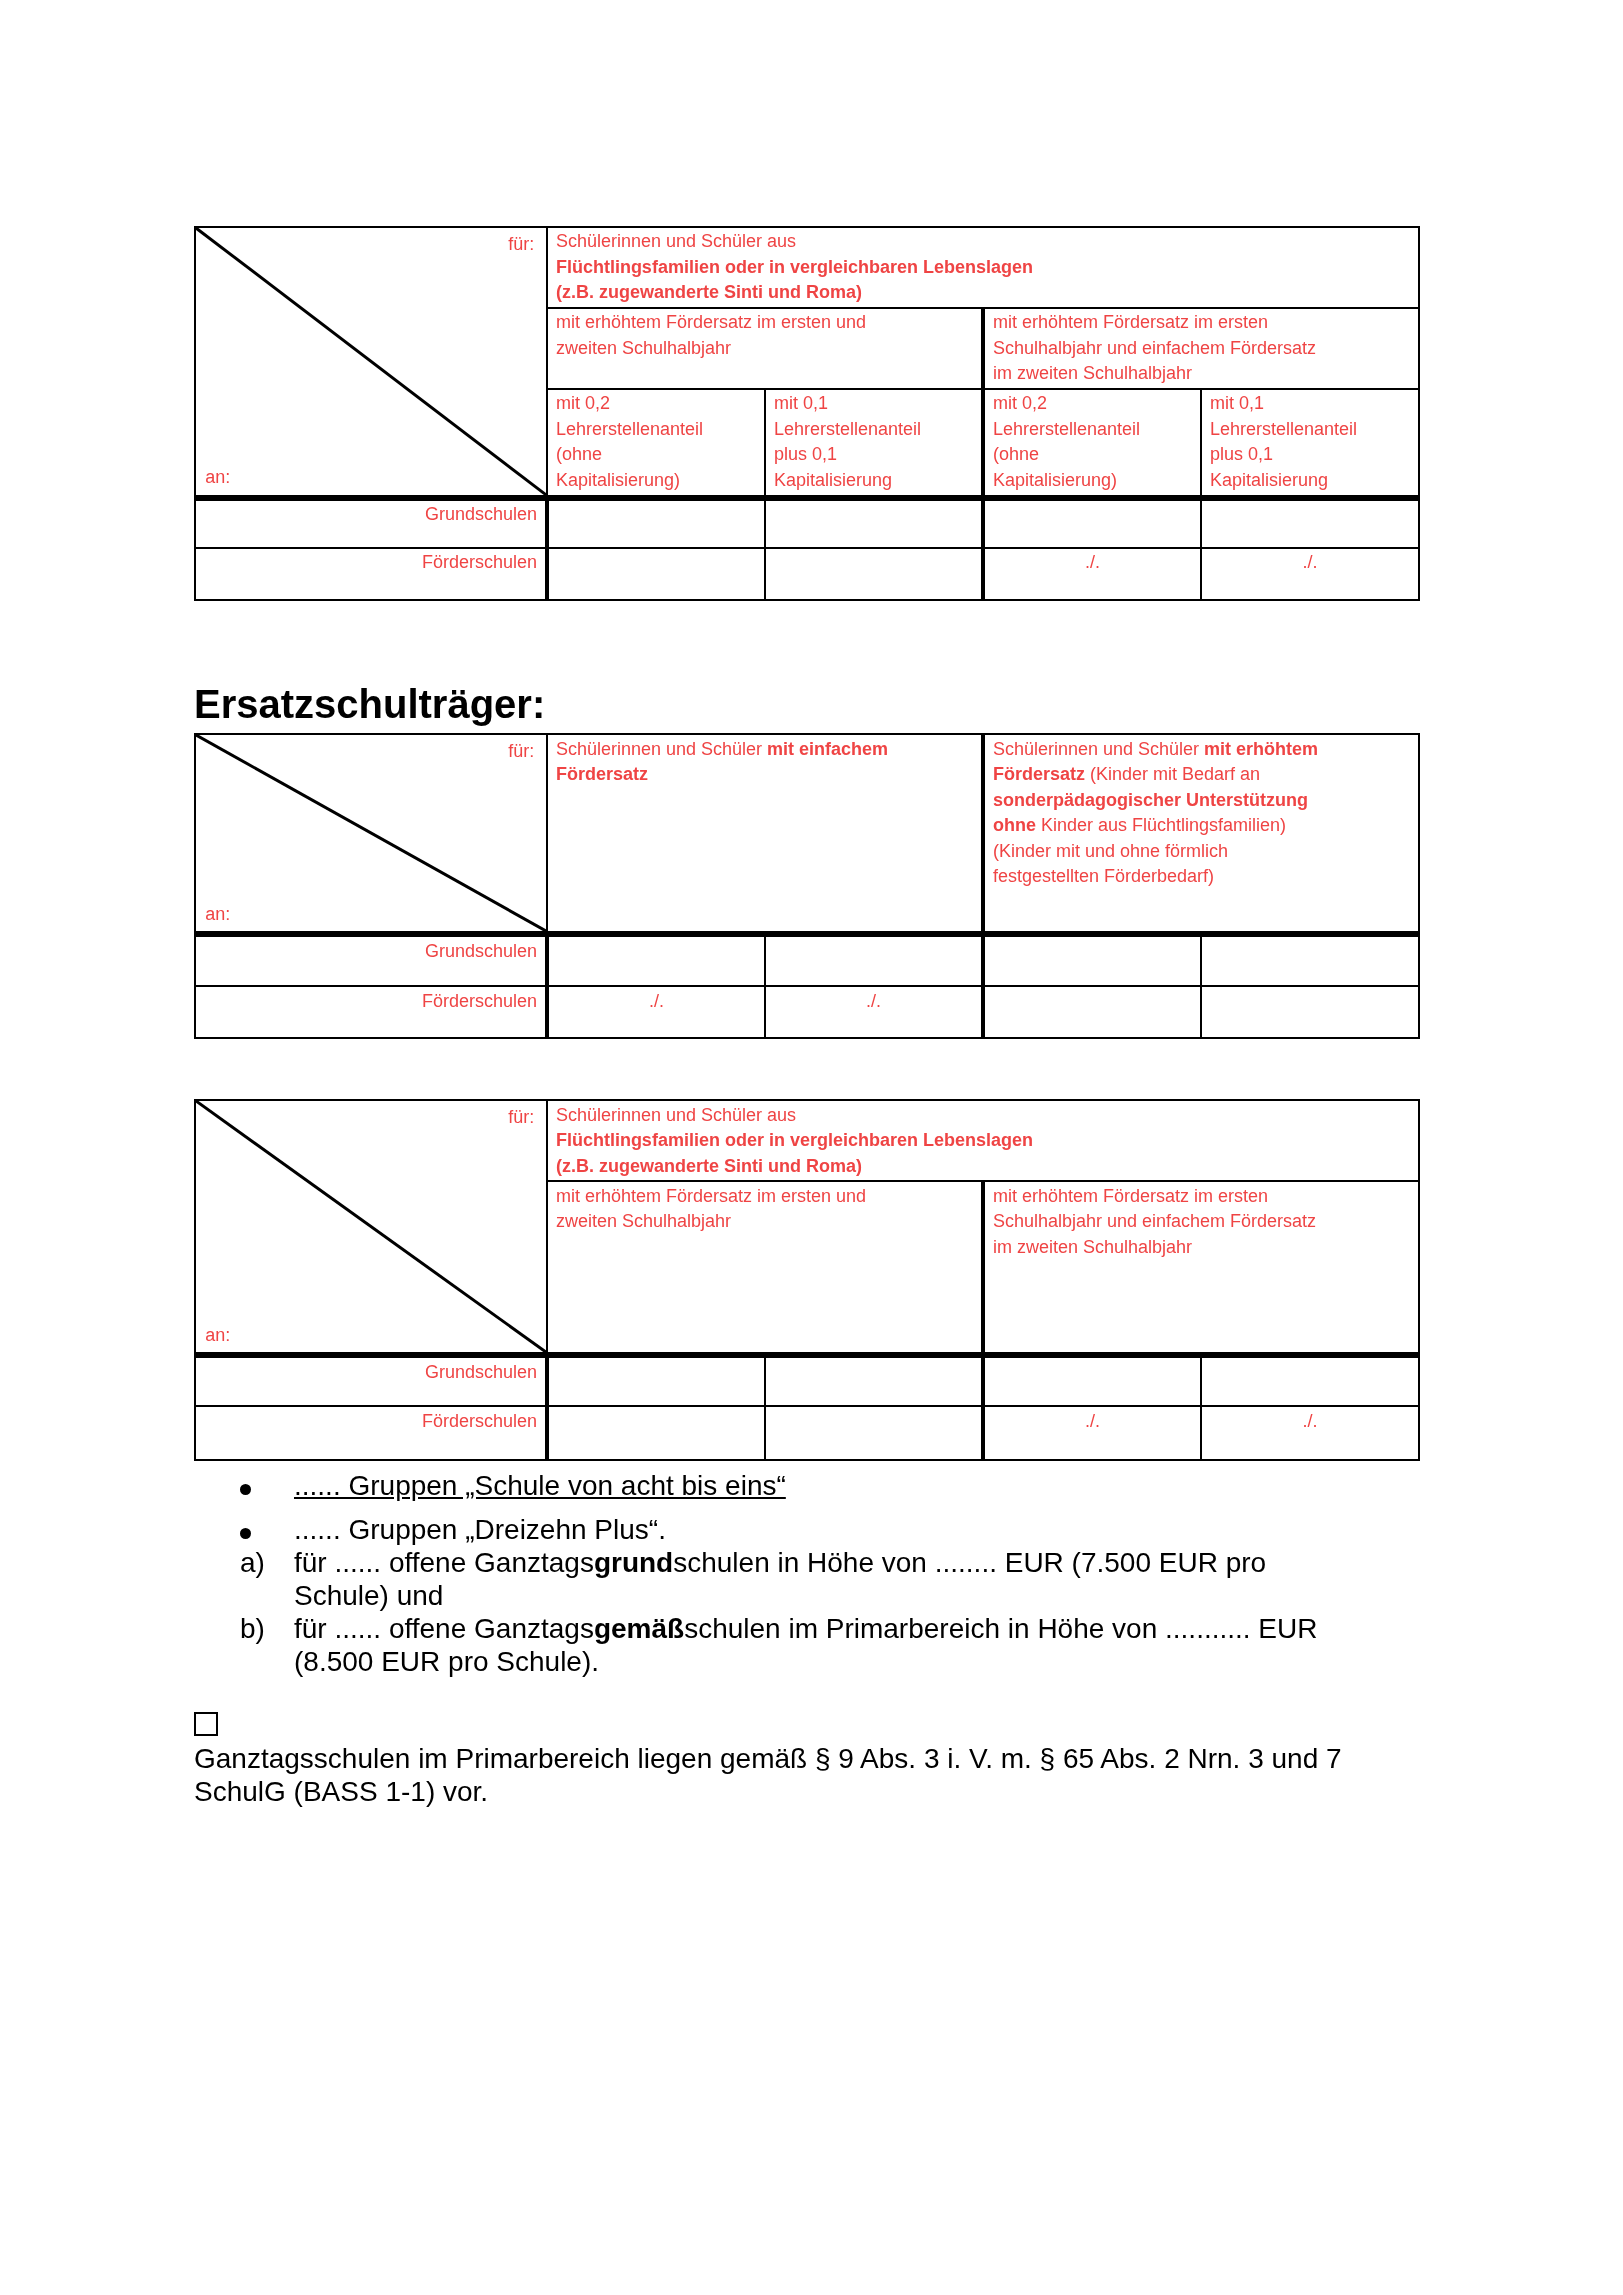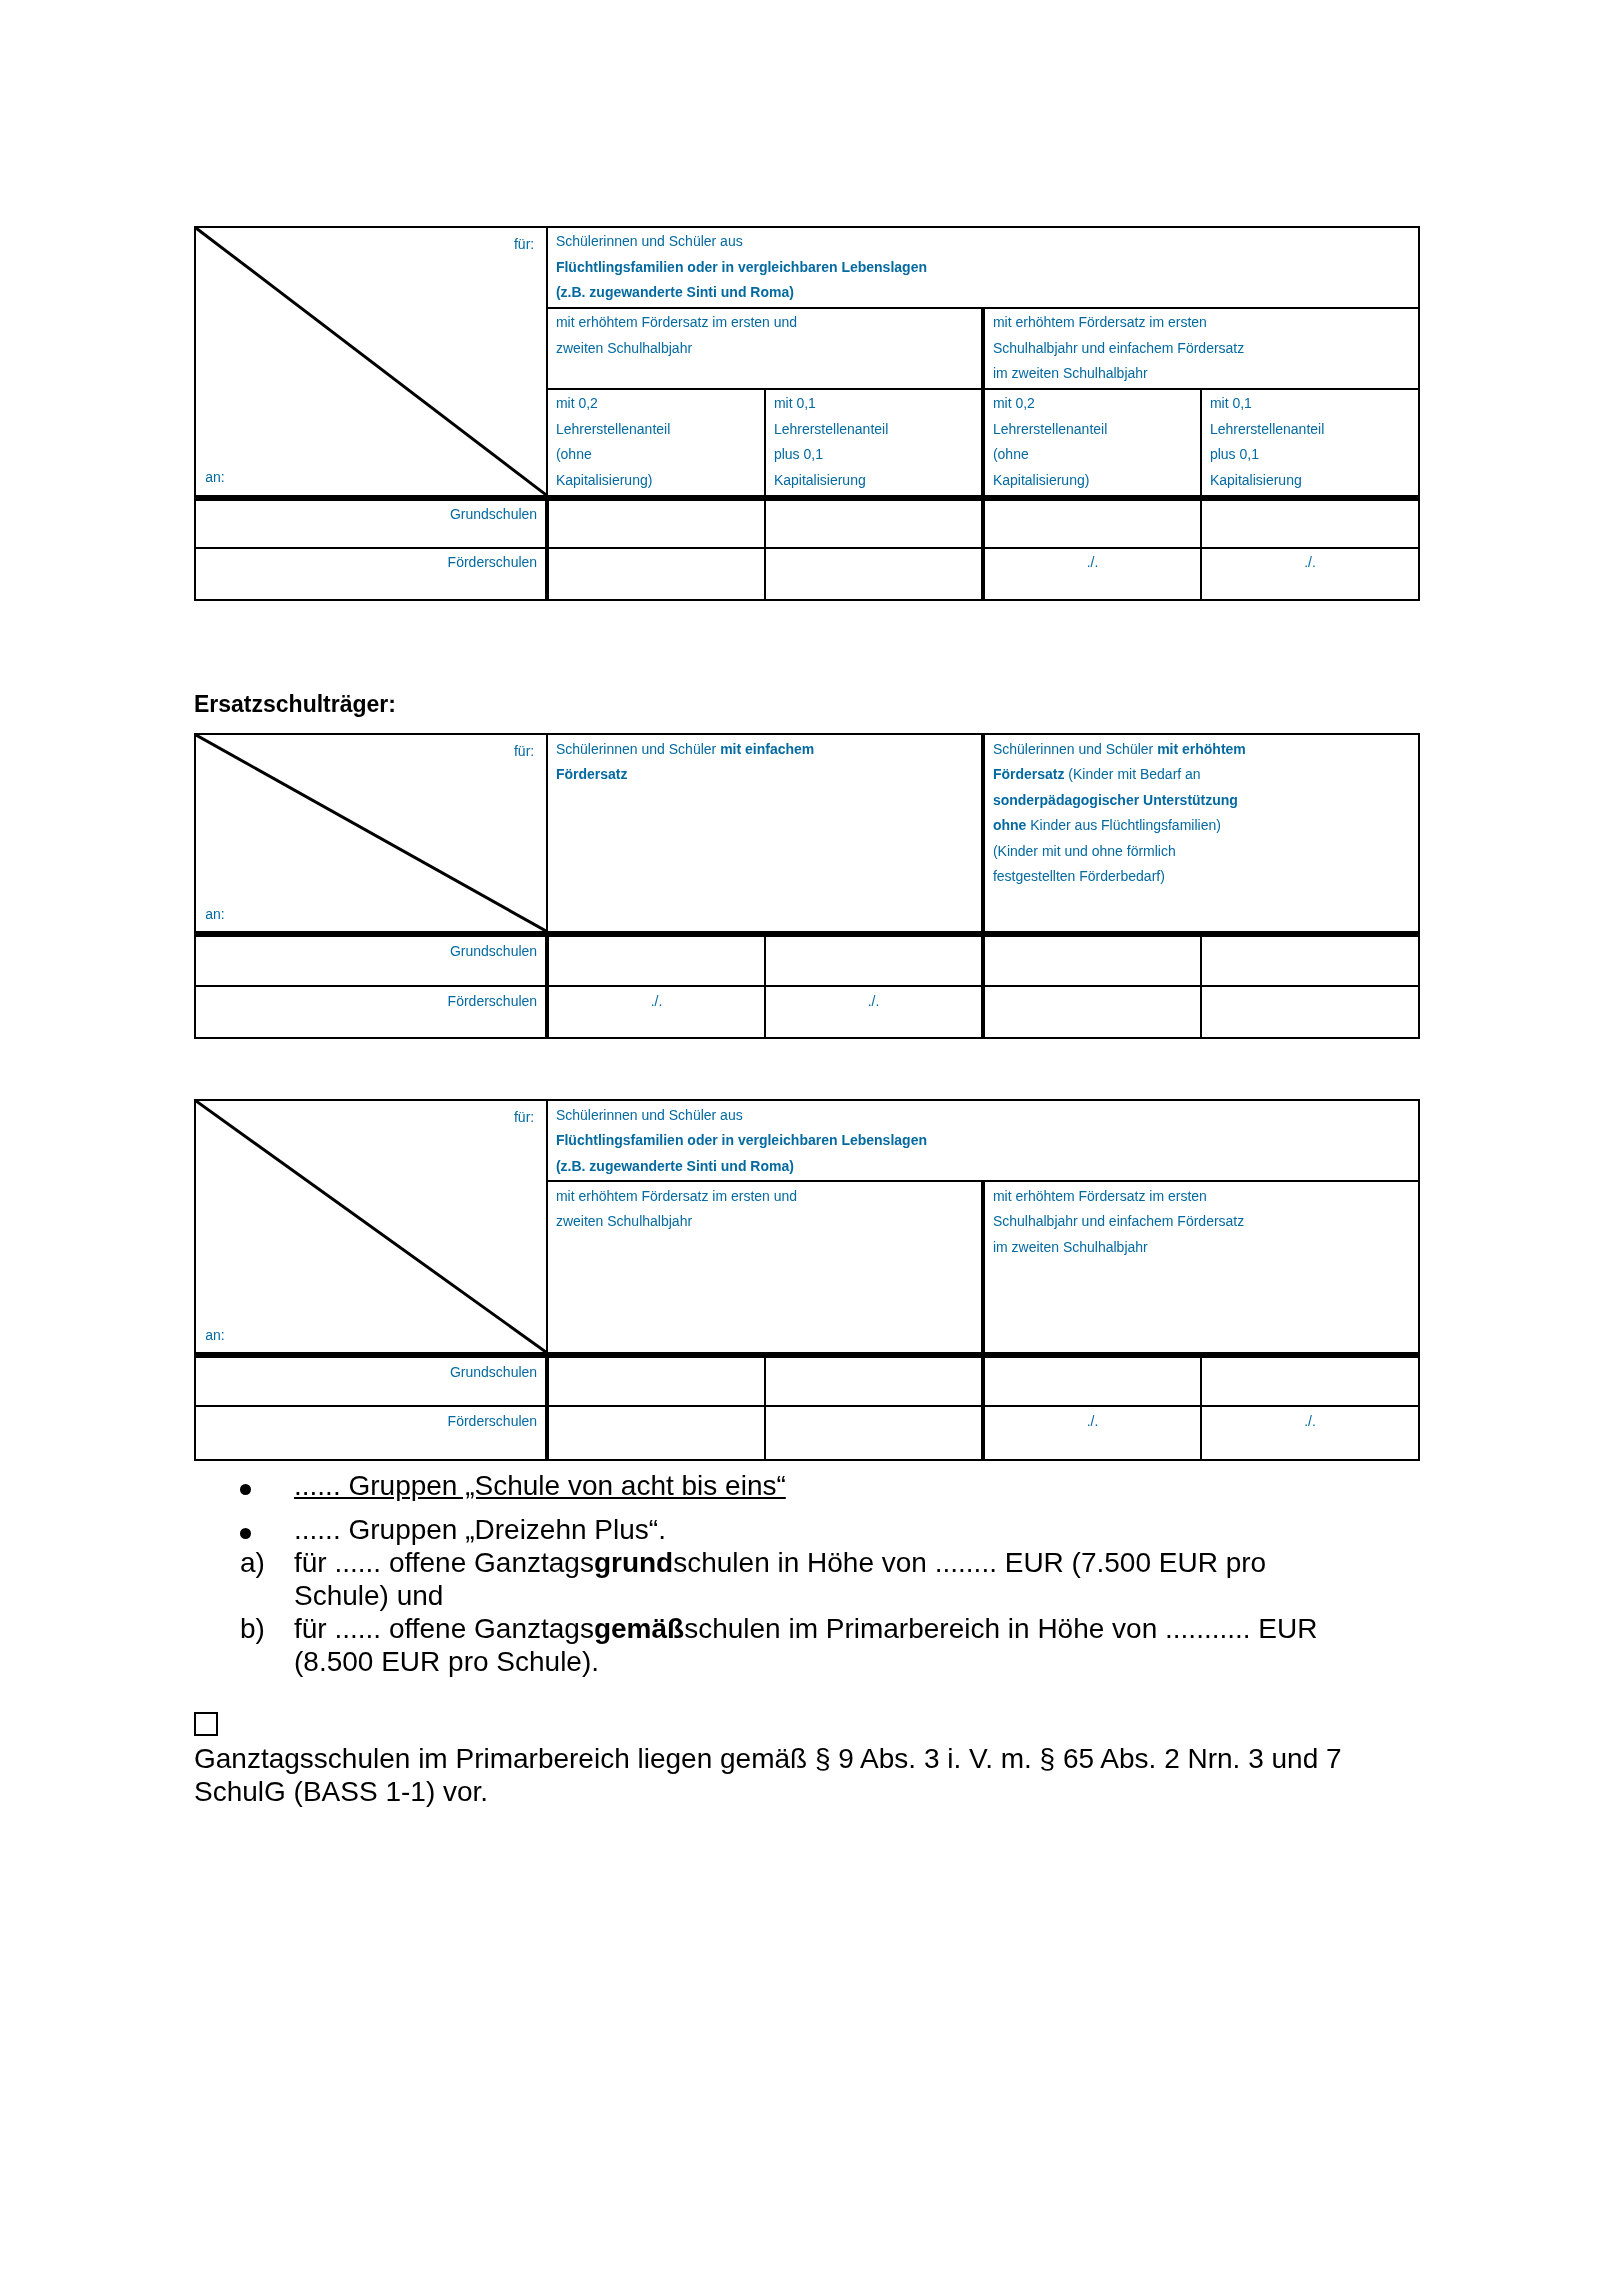--- a/index.html
+++ b/index.html
@@ -6,38 +6,38 @@
   .page {
     position:relative; width:1623px; height:2295px; background:#ffffff;
     font-family:"Liberation Sans", sans-serif; color:#000;
     overflow:hidden;
   }
   .content { position:absolute; left:194px; top:226px; width:1224px; }
 
   
   table.form {
     border-collapse:collapse; table-layout:fixed; width:1224px;
-    font-size:14px; line-height:25.5px; color:#0369a1;
+    font-size:18px; line-height:25.5px; color:#ef4444;
   }
   table.form td { border:2px solid #000; vertical-align:top; padding:1.3px 7.9px; overflow:hidden; }
   td.diag { padding:0; position:relative; }
   .diag-svg { position:absolute; left:0; top:0; width:100%; height:100%; display:block; }
   .fuer-lbl { position:absolute; top:3.9px; right:11.8px; }
   .an-lbl { position:absolute; left:9.2px; bottom:3.9px; }
   .tk-left { border-left-width:4.6px !important; }
   tr.body-first td { border-top-width:6.5px !important; }
   tr.body-last td  { border-bottom-width:2.6px !important; }
   td.lbl { vertical-align:bottom; padding:0 0 7.9px 9.2px;text-align:right; }
   td.val { text-align:center; vertical-align:middle; padding:0; }
   td.vbottom { vertical-align:bottom; padding-bottom:3.9px; }
   .b { font-weight:bold; }
   .u { text-underline-offset:2.6px; }
 
   
-  .sec-heading { margin-top:84px; font-size:23px; line-height:38px; font-weight:bold; }
+  .sec-heading { margin-top:84px; font-size:40px; line-height:38px; font-weight:bold; }
   .gap-t2 { margin-top:10.5px; }
   .gap-t3 { margin-top:60px; }
 
   .doc-text { font-size:28px; line-height:33px; }
   .p-intro { margin-top:120px; }
   .list { margin-top:7.9px; }
   .li { display:flex; }
   .li-b { margin-bottom:10.5px;text-decoration:underline; }
   .marker { flex:none; width:54px; padding-left:46px; box-sizing:content-box; }
   .marker { padding-left:0; margin-left:46px; }

